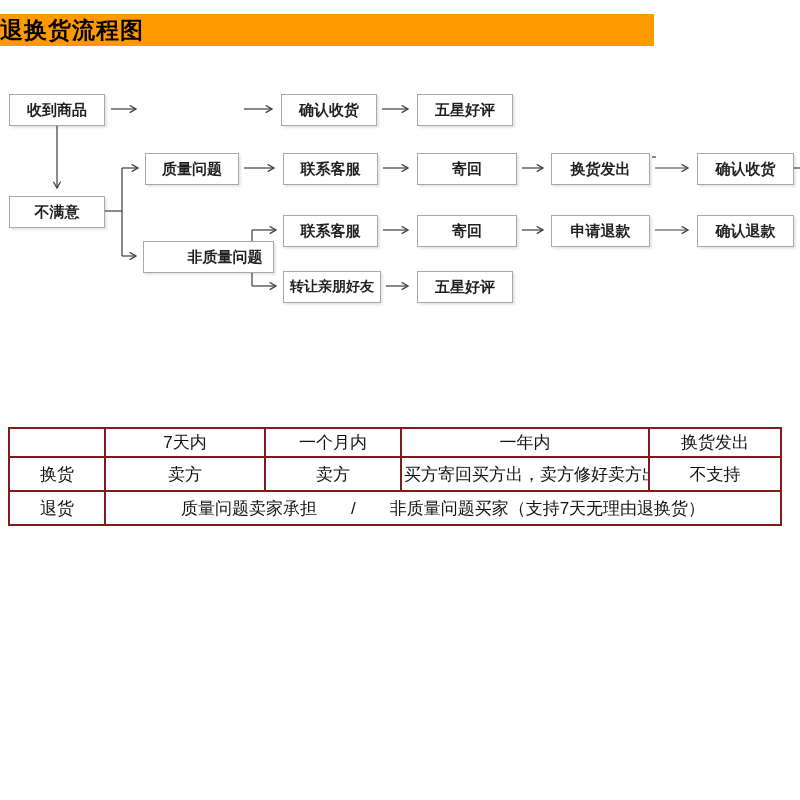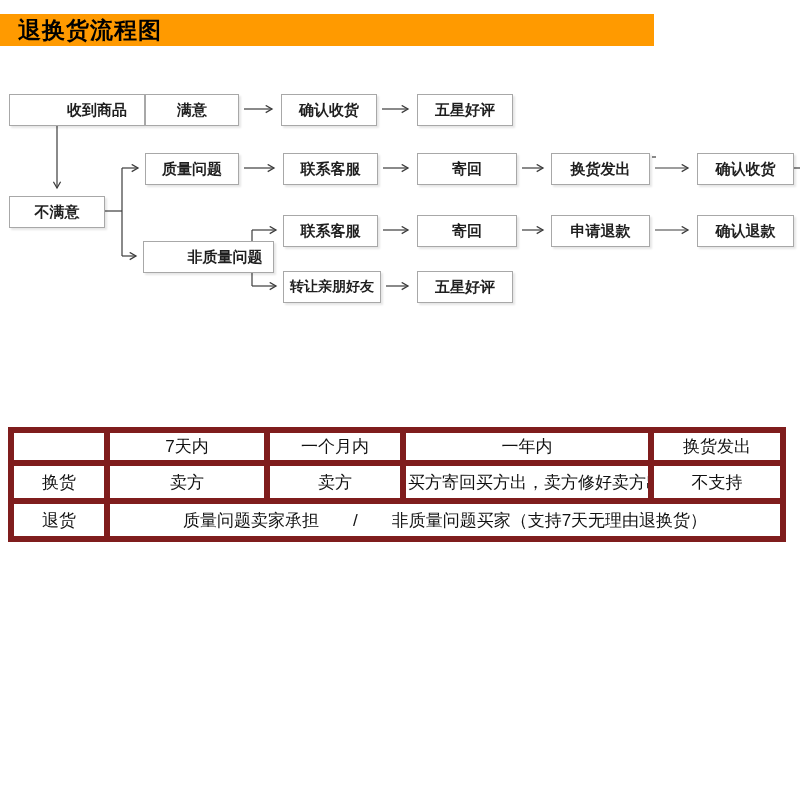--- a/index.html
+++ b/index.html
@@ -1,32 +1,32 @@
 <!DOCTYPE html>
 <html><head>
 <meta charset="utf-8">
 <style>
   html,body{margin:0;padding:0;background:#ffffff;}
   #page{position:relative;width:800px;height:800px;background:#ffffff;overflow:hidden;
         font-family:"Liberation Sans","DejaVu Sans",sans-serif;color:#111;}
 
   .orange-bar{position:absolute;left:0;background:#FF9A00;display:flex;align-items:center;}
-  .orange-bar .bar-title{font-size:23px;font-weight:800;color:#000;padding-left:18px;letter-spacing:1px;white-space:nowrap;}
+  .orange-bar .bar-title{font-size:23px;font-weight:800;color:#000;letter-spacing:1px;white-space:nowrap;}
 
   .fbox{position:absolute;height:30px;background:#fff;border:1px solid #a8a8a8;
         box-shadow:2px 2px 2px rgba(0,0,0,0.10);
         display:flex;align-items:center;justify-content:center;
         font-size:15px;font-weight:600;color:#1f1f1f;white-space:nowrap;}
   .fbox.small{font-size:14px;}
 
   #connectors{position:absolute;left:0;top:0;pointer-events:none;}
 
   .fee-table-wrap{position:absolute;left:8px;top:427px;width:772px;}
   table.fee{border-collapse:collapse;table-layout:fixed;width:772px;}
-  table.fee td,table.fee th{border:6px solid #7f1d1d;text-align:center;vertical-align:middle;
+  table.fee td,table.fee th{border:2px solid #7f1d1d;text-align:center;vertical-align:middle;
         font-weight:400;font-size:17px;color:#111;padding:0 2px;overflow:hidden;white-space:nowrap;}
   tr.hdr td{height:27px;}
   tr.body-row td{height:32px;}
   td.row-label{font-weight:700;}
   td.small-text{font-size:13px;}
 </style>
 </head>
 <body>
 
 <div id="page">
@@ -67,22 +67,21 @@
       <path d="M122,168 H138" marker-end="url(#ah)"></path>
       <path d="M122,256 H136" marker-end="url(#ah)"></path>
 
       <path d="M238,256 H252"></path>
       <path d="M252,230 V286"></path>
       <path d="M252,230 H276" marker-end="url(#ah)"></path>
       <path d="M252,286 H276" marker-end="url(#ah)"></path>
     </g>
   </svg>
 
-  <div class="fbox" style="left:9px;top:94px;width:94px;padding-left:40px;">收到商品</div>
-  <div class="fbox" style="left:145px;top:94px;width:92px;">满意</div>
+  <div class="fbox" style="left:9px;top:94px;width:94px;">收到商品</div>
   <div class="fbox" style="left:281px;top:94px;width:94px;">确认收货</div>
   <div class="fbox" style="left:417px;top:94px;width:94px;">五星好评</div>
 
   <div class="fbox" style="left:145px;top:153px;width:92px;">质量问题</div>
   <div class="fbox" style="left:283px;top:153px;width:93px;">联系客服</div>
   <div class="fbox" style="left:417px;top:153px;width:98px;">寄回</div>
   <div class="fbox" style="left:551px;top:153px;width:97px;">换货发出</div>
   <div class="fbox" style="left:697px;top:153px;width:95px;">确认收货</div>
 
   <div class="fbox" style="left:9px;top:196px;width:94px;">不满意</div>

